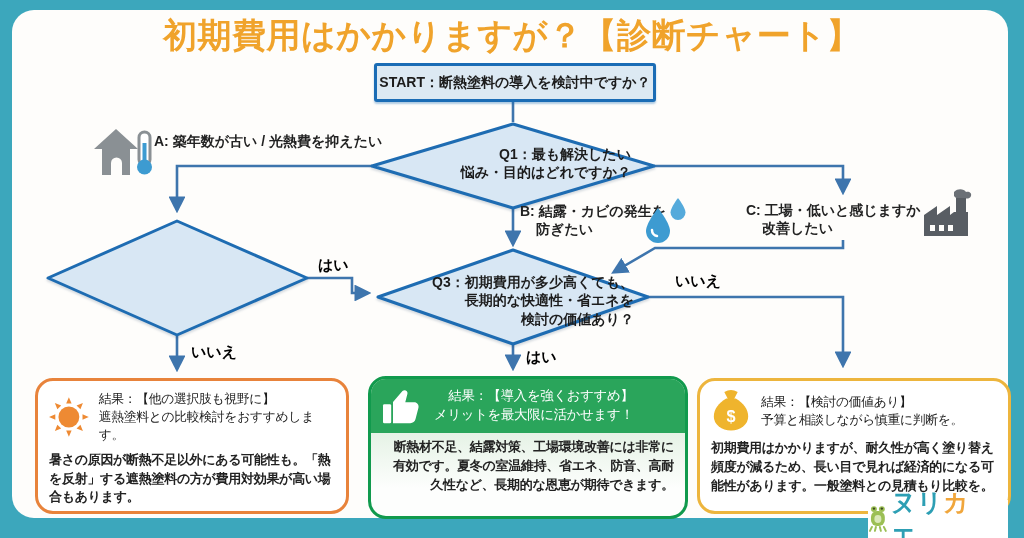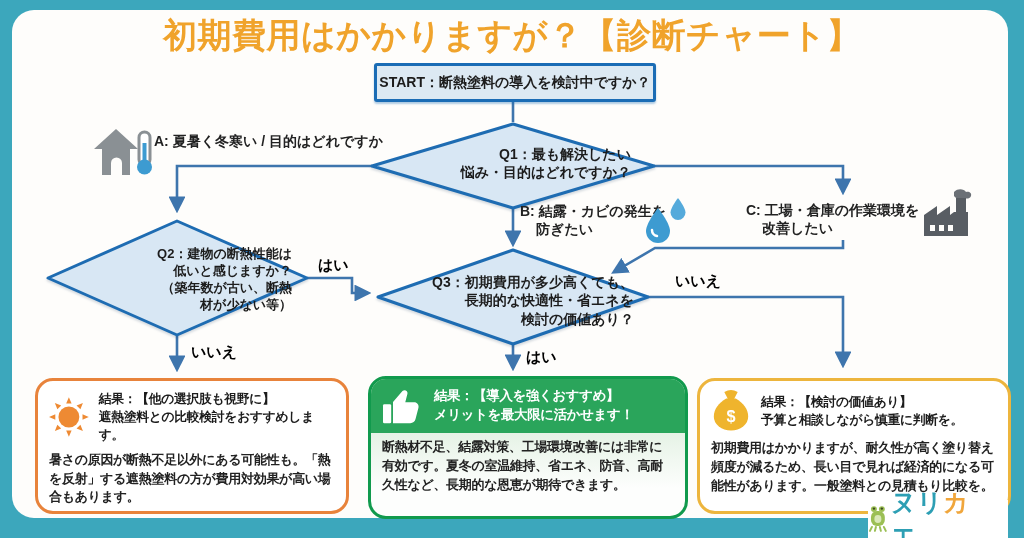--- a/index.html
+++ b/index.html
@@ -27,25 +27,25 @@
   #q2-yes{left:318px;top:256px;}
   #q2-no{left:191px;top:343px;}
   #q3-yes{left:526px;top:348px;}
   #q3-no{left:675px;top:272px;}
   .icon-abs{position:absolute;}
   #house-icon{left:92px;top:126px;}
   #drops-icon{left:642px;top:196px;}
   #factory-icon{left:918px;top:184px;}
   .result{position:absolute;background:#fff;border-radius:18px;overflow:hidden;}
   #result-0{left:35px;top:378px;width:308px;height:130px;border:3px solid #E8833B;}
-  #result-1{left:368px;top:376px;width:314px;height:137px;border:3px solid #119A4D;background:linear-gradient(180deg,#CFE7CF 0%,#FDFEFD 80%);}
+  #result-1{left:368px;top:376px;width:314px;height:137px;border:3px solid #119A4D;background:linear-gradient(180deg,#CFE7CF 0%,#FDFEFD 80%);text-align:right;}
   #result-2{left:697px;top:378px;width:308px;height:130px;border:3px solid #EDB53D;}
   .res-head{display:flex;align-items:center;gap:9px;padding:9px 8px 2px 10px;}
   #result-1 .res-head{background:#2AA55B;padding:7px 8px 7px 10px;}
-  .res-title{white-space:pre-line;font-weight:bold;font-size:12.8px;line-height:1.4;color:#1c1c1c;letter-spacing:-0.3px;}
+  .res-title{white-space:pre-line;font-weight:normal;font-size:12.8px;line-height:1.4;color:#1c1c1c;letter-spacing:-0.3px;}
   #result-1 .res-title{color:#fff;font-size:13.4px;}
   .res-body{padding:5px 11px 0 11px;font-weight:bold;font-size:13px;line-height:1.45;color:#222;letter-spacing:-0.3px;}
   #logo-area{position:absolute;left:868px;top:500px;width:140px;height:38px;background:#fff;
              display:flex;align-items:center;justify-content:flex-end;gap:3px;padding-right:14px;box-sizing:border-box;}
   #logo-text{font-size:25px;font-weight:800;color:#2D9FB4;letter-spacing:0.5px;}
   #logo-text .accent{color:#F0A63C;}
 </style>
 </head>
 <body>
 
@@ -77,32 +77,28 @@
       <polygon points="513,124 654,166 513,208 372,166"></polygon>
       <polygon points="177,221 307,278 177,335 48,278"></polygon>
       <polygon points="513,250 648,297 513,344 378,297"></polygon>
     </g>
   </svg>
 
   <div id="start-box">START：断熱塗料の導入を検討中ですか？</div>
 
   <div id="q1-text" class="dia-text">Q1：最も解決したい
 悩み・目的はどれですか？</div>
-  <div id="q2-text" class="dia-text">Q2：建物の断熱性能は
-低いと感じますか？
-（築年数が古い、断熱
-材が少ない等）</div>
   <div id="q3-text" class="dia-text">Q3：初期費用が多少高くても、
 長期的な快適性・省エネを
 検討の価値あり？</div>
 
-  <div id="label-a" class="branch-label">A: 夏暑く冬寒い / 目的はどれですか</div>
+  <div id="label-a" class="branch-label">A: 築年数が古い / 光熱費を抑えたい</div>
   <div id="label-b" class="branch-label hang">B: 結露・カビの発生を
 防ぎたい</div>
-  <div id="label-c" class="branch-label hang">C: 工場・倉庫の作業環境を
+  <div id="label-c" class="branch-label hang">C: 工場・低いと感じますか
 改善したい</div>
 
   <div id="q2-yes" class="yn-label">はい</div>
   <div id="q2-no" class="yn-label">いいえ</div>
   <div id="q3-yes" class="yn-label">はい</div>
   <div id="q3-no" class="yn-label">いいえ</div>
 
   <svg id="house-icon" class="icon-abs" width="62" height="56" viewBox="0 0 62 56">
     <path d="M24,3 L46,23 L38,23 L38,49 L10,49 L10,23 L2,23 Z" fill="#8A9094"></path>
     <path d="M19,49 V37 a5.5,5.5 0 0 1 11,0 V49 Z" fill="#FEFDFB"></path>

